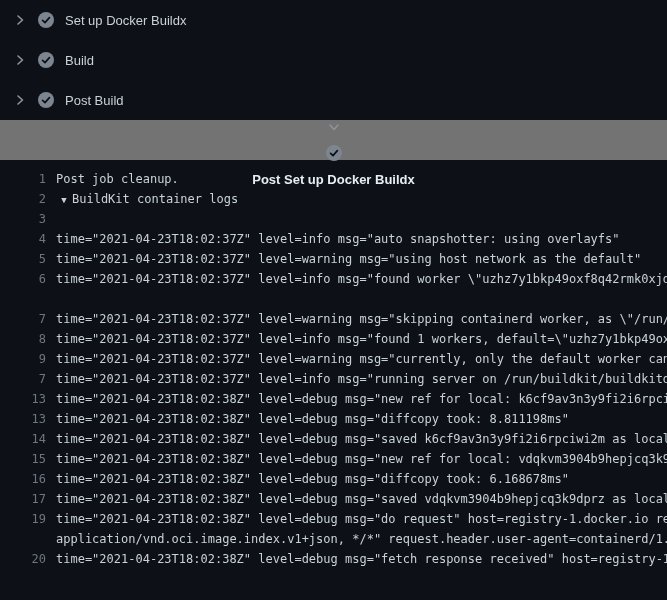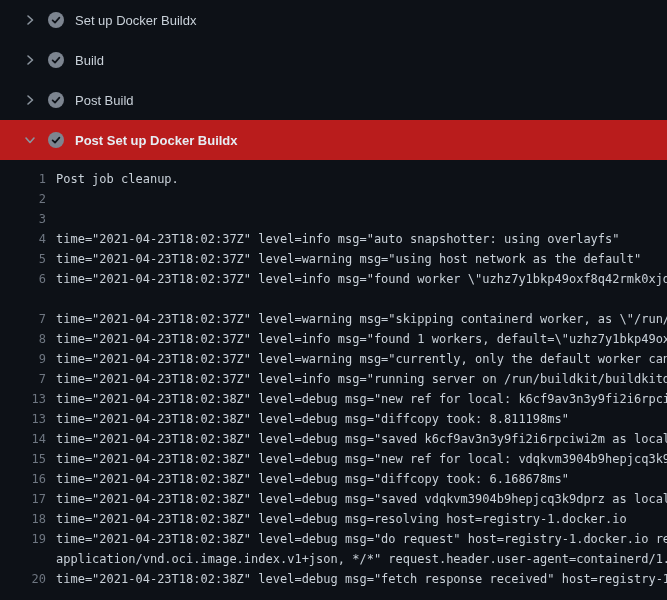--- a/index.html
+++ b/index.html
@@ -4,24 +4,24 @@
 <style>
   * { margin:0; padding:0; box-sizing:border-box; }
   html, body {
     width:667px; height:600px; overflow:hidden;
     background:#0d1117;
     font-family:"Liberation Sans", sans-serif;
   }
   #viewer { width:667px; }
   .section-header {
     display:flex; align-items:center;
-    height:40px; padding:0 23px; gap:11px;
+    height:40px; padding:0 13px; gap:11px;
     cursor:pointer;
   }
-  .section-header.expanded { background:#b91c1c; }
+  .section-header.expanded { background:#737373;flex-direction:column; }
   .chevron { flex:none; width:14px; height:14px; display:flex; align-items:center; justify-content:center; }
   .chevron svg { display:block; }
   .section-header.expanded .chevron svg { transform:rotate(90deg); }
   .check { flex:none; width:16px; height:16px; }
   .check svg { display:block; }
   .title { color:#c9d1d9; font-size:13px; font-weight:400; }
   .section-header.expanded .title { color:#e6edf3; font-weight:600; }
   .log { padding-top:9px; }
   .log-row {
     display:flex; height:20px; line-height:20px;
@@ -99,20 +99,21 @@
     <span class="title">Post Set up Docker Buildx</span>
   </div>
 <div class="log">
   <div class="log-row normal">
     <span class="lnum">1</span>
     <span class="lcontent"><span class="ltext">Post job cleanup.</span></span>
   </div>
 
   <div class="log-row group">
     <span class="lnum">2</span>
+    <span class="lcontent"><span class="marker">▼</span><span class="ltext">BuildKit container logs</span></span>
   </div>
 
   <div class="log-row command">
     <span class="lnum">3</span>
   </div>
 
   <div class="log-row normal">
     <span class="lnum">4</span>
     <span class="lcontent"><span class="ltext">time="2021-04-23T18:02:37Z" level=info msg="auto snapshotter: using overlayfs"</span></span>
   </div>
@@ -175,24 +176,20 @@
   <div class="log-row normal">
     <span class="lnum">16</span>
     <span class="lcontent"><span class="ltext">time="2021-04-23T18:02:38Z" level=debug msg="diffcopy took: 6.168678ms"</span></span>
   </div>
 
   <div class="log-row normal">
     <span class="lnum">17</span>
     <span class="lcontent"><span class="ltext">time="2021-04-23T18:02:38Z" level=debug msg="saved vdqkvm3904b9hepjcq3k9dprz as local.sharedKey"</span></span>
   </div>
 
-  <div class="log-row normal">
-    <span class="lnum">18</span>
-    <span class="lcontent"><span class="ltext">time="2021-04-23T18:02:38Z" level=debug msg=resolving host=registry-1.docker.io</span></span>
-  </div>
 
   <div class="log-row normal">
     <span class="lnum">19</span>
     <span class="lcontent"><span class="ltext">time="2021-04-23T18:02:38Z" level=debug msg="do request" host=registry-1.docker.io request.header.accept="application/vnd.docker.distribution.manifest.v2+json,</span></span>
   </div>
 
   <div class="log-row normal">
     <span class="lnum"></span>
     <span class="lcontent"><span class="ltext">application/vnd.oci.image.index.v1+json, */*" request.header.user-agent=containerd/1.4.4+unknown</span></span>
   </div>

